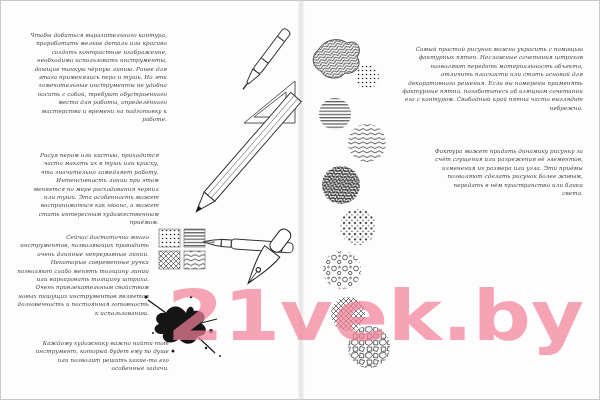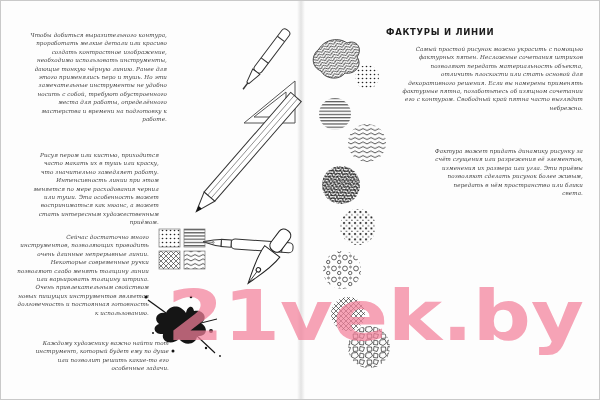--- a/index.html
+++ b/index.html
@@ -40,21 +40,20 @@
 </head>
 <body>
 
 <div class="spread">
 
   <div class="para p-l1">Чтобы добиться выразительного контура, проработать мелкие детали или красиво создать контрастное изображение, необходимо использовать инструменты, дающие тонкую чёрную линию. Ранее для этого применялись перо и тушь. Но эти замечательные инструменты не удобно носить с собой, требуют обустроенного места для работы, определённого мастерства и времени на подготовку к работе.</div>
   <div class="para p-l2">Рисуя пером или кистью, приходится часто макать их в тушь или краску, что значительно замедляет работу. Интенсивность линии при этом меняется по мере расходования чернил или туши. Эта особенность может восприниматься как нюанс, а может стать интересным художественным приёмом.</div>
   <div class="para p-l3">Сейчас достаточно много инструментов, позволяющих проводить очень длинные непрерывные линии. Некоторые современные ручки позволяют слабо менять толщину линии или варьировать толщину штриха. Очень привлекательным свойством новых пишущих инструментов является долговечность и постоянная готовность к использованию.</div>
   <div class="para p-l4">Каждому художнику важно найти тот инструмент, который будет ему по душе или позволит решить какие-то его особенные задачи.</div>
 
-  <div class="heading">ФАКТУРЫ И ЛИНИИ</div>
   <div class="para p-r1">Самый простой рисунок можно украсить с помощью фактурных пятен. Несложные сочетания штрихов позволяют передать материальность объекта, отличить плоскости или стать основой для декоративного решения. Если вы намерены применять фактурные пятна, позаботьтесь об изящном сочетании его с контуром. Свободный край пятна часто выглядит небрежно.</div>
   <div class="para p-r2">Фактура может придать динамику рисунку за счёт сгущения или разрежения её элементов, изменения их размера или угла. Эти приёмы позволяют сделать рисунок более живым, передать в нём пространство или блики света.</div>
 
   <svg class="art" viewBox="0 0 600 400">
     <defs>
       <pattern id="pDots" width="4" height="4" patternUnits="userSpaceOnUse">
         <circle cx="1.5" cy="1.5" r="0.8" fill="#222"></circle>
       </pattern>
       <pattern id="pStip" width="5.5" height="5.5" patternUnits="userSpaceOnUse">
         <circle cx="2" cy="2" r="1" fill="#111"></circle>

